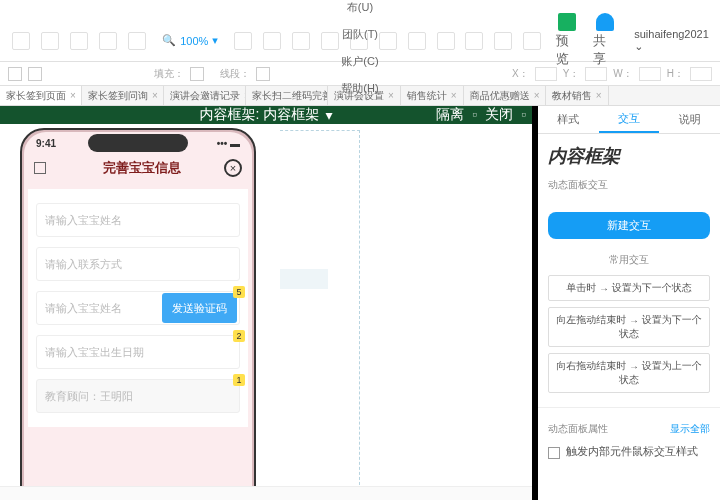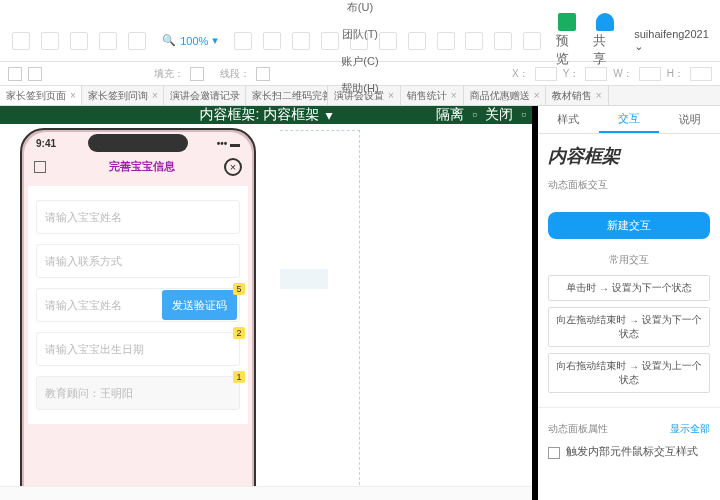--- a/index.html
+++ b/index.html
@@ -42,21 +42,21 @@
 .sel-bar { height: 18px; background: #14532d; color: #fff; display: flex; align-items: center; padding: 0 6px; font-size: 14px; gap: 6px; justify-content: center; position: relative; }
 .sel-right { position: absolute; right: 6px; display: flex; gap: 8px; }
 
 
 .phone-wrap { position: absolute; top: 22px; left: 20px; }
 .phone { width: 236px; background: #d9b9bd; border: 2px solid #333; border-radius: 24px 24px 0 0; padding: 2px; position: relative; }
 .phone-inner { background: #fcecee; border-radius: 22px 22px 0 0; padding-top: 4px; height: 370px; overflow: hidden; }
 .notch { position: absolute; top: 4px; left: 50%; transform: translateX(-50%); width: 100px; height: 18px; background: #333; border-radius: 10px; }
 .status { display: flex; justify-content: space-between; padding: 2px 12px; font-size: 10px; font-weight: bold; color: #333; }
 .app-header { display: flex; align-items: center; justify-content: center; padding: 8px; position: relative; }
-.app-title { font-size: 11px; font-weight: bold; color: #a21caf; margin-left: 8px; }
+.app-title { font-size: 13px; font-weight: bold; color: #7f1d1d; margin-left: 8px; }
 .app-back { position: absolute; left: 10px; width: 12px; height: 12px; border: 1px solid #666; }
 .app-close { position: absolute; right: 10px; width: 18px; height: 18px; border: 2px solid #333; border-radius: 50%; display: flex; align-items: center; justify-content: center; font-size: 11px; }
 
 .form { background: #fff; margin: 4px; padding: 4px; position: relative; }
 .field { height: 34px; border: 1px solid #eee; border-radius: 3px; margin: 10px 4px; display: flex; align-items: center; padding: 0 8px; color: #bbb; font-size: 11px; position: relative; }
 .field.with-btn { padding-right: 0; }
 .send-btn { background: #3fa9f5; color: #fff; height: 30px; padding: 0 10px; border-radius: 3px; display: flex; align-items: center; margin-right: 2px; margin-left: auto; font-size: 11px; }
 .note-badge { position: absolute; right: -6px; top: -6px; background: #ffe04d; color: #333; font-size: 9px; width: 12px; height: 12px; display: flex; align-items: center; justify-content: center; border-radius: 2px; }
 .field.readonly { background: #f8f8f8; color: #bbb; }
 

